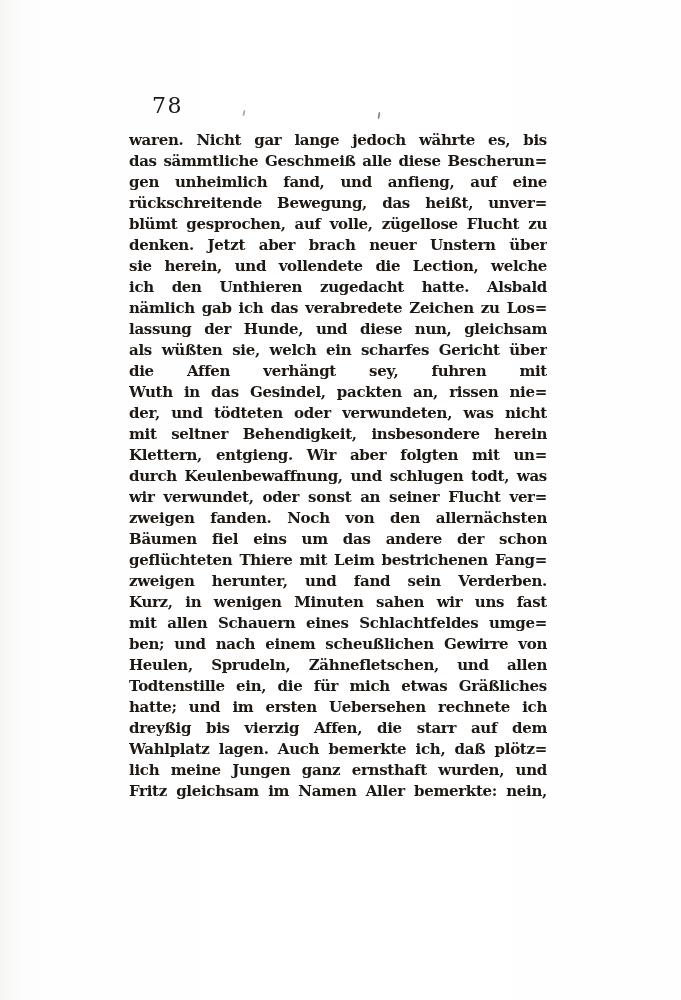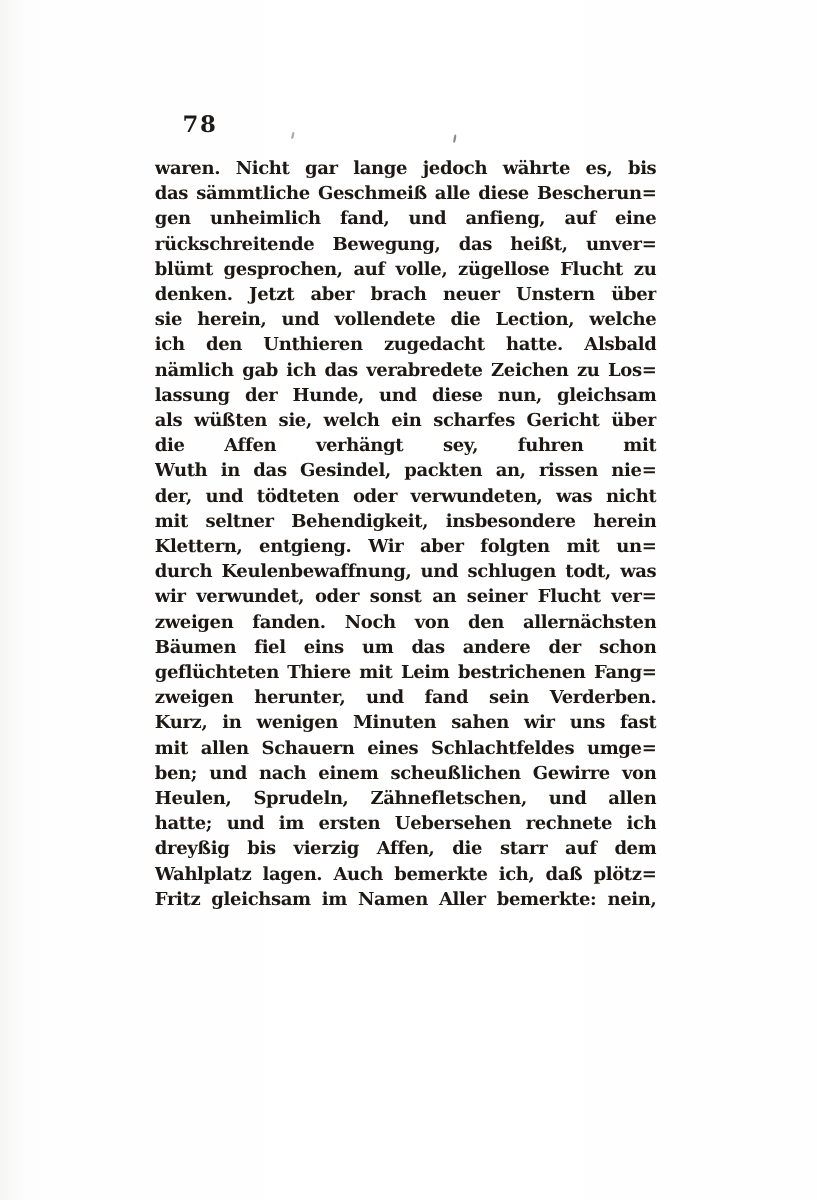--- a/index.html
+++ b/index.html
@@ -16,22 +16,22 @@
   }
   .scan-page {
     position: absolute;
     inset: 0;
     background: linear-gradient(90deg, #f6f6f5 0px, #fdfdfd 22px, #fefefe 60px, #ffffff 50%, #fefefe 100%);
   }
   .page-number {
     position: absolute;
     left: 152px;
     top: 93px;
-    font-size: 19px;
-    font-weight: 700;
+    font-size: 22px;
+    font-weight: 400;
     color: #1c1916;
     letter-spacing: 1.5px;
   }
   .text-block {
     position: absolute;
     left: 129px;
     top: 130px;
     width: 418px;
   }
   .line {
@@ -98,18 +98,20 @@
       <div class="line">durch Keulenbewaffnung, und schlugen todt, was</div>
       <div class="line">wir verwundet, oder sonst an seiner Flucht ver=</div>
       <div class="line">zweigen fanden.  Noch von den allernächsten</div>
       <div class="line">Bäumen fiel eins um das andere der schon</div>
       <div class="line">geflüchteten Thiere mit Leim bestrichenen Fang=</div>
       <div class="line">zweigen herunter, und fand sein Verderben.</div>
       <div class="line">Kurz, in wenigen Minuten sahen wir uns fast</div>
       <div class="line">mit allen Schauern eines Schlachtfeldes umge=</div>
       <div class="line">ben; und nach einem scheußlichen Gewirre von</div>
       <div class="line">Heulen, Sprudeln, Zähnefletschen, und allen</div>
+      <div class="line">Todtenstille ein, die für mich etwas Gräßliches</div>
       <div class="line">hatte; und im ersten Uebersehen rechnete ich</div>
       <div class="line">dreyßig bis vierzig Affen, die starr auf dem</div>
       <div class="line">Wahlplatz lagen.  Auch bemerkte ich, daß plötz=</div>
+      <div class="line">lich meine Jungen ganz ernsthaft wurden, und</div>
       <div class="line">Fritz gleichsam im Namen Aller bemerkte: nein,</div>
     </div>
 </div>
 
 </body></html>

